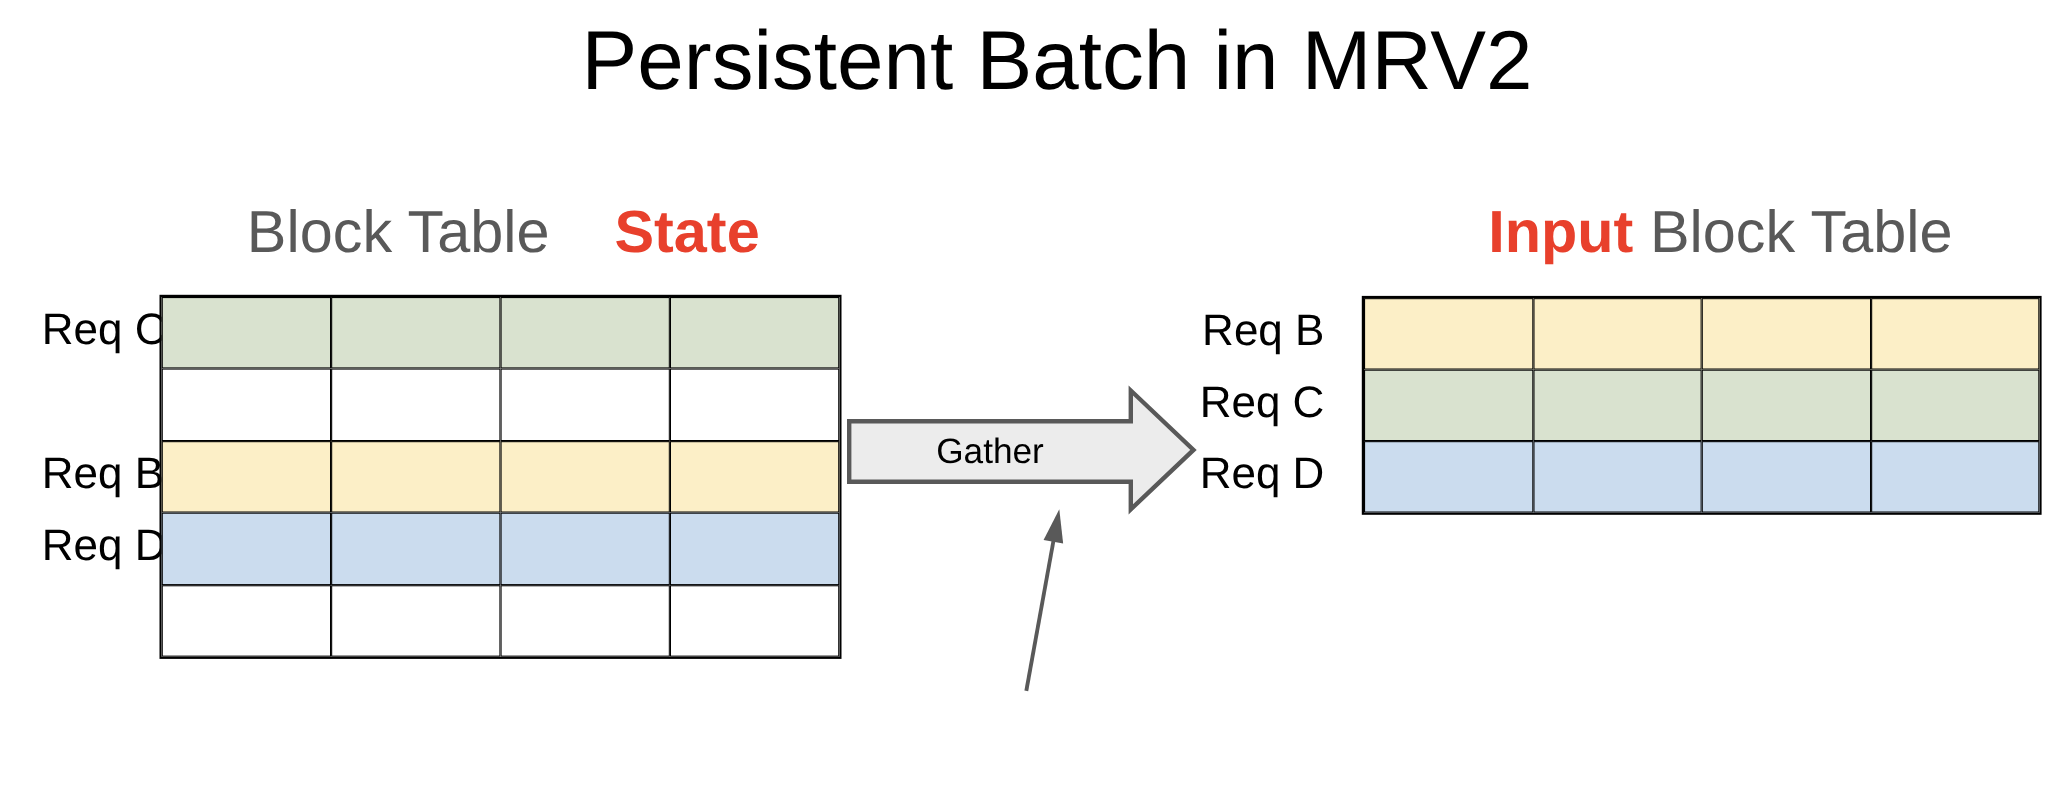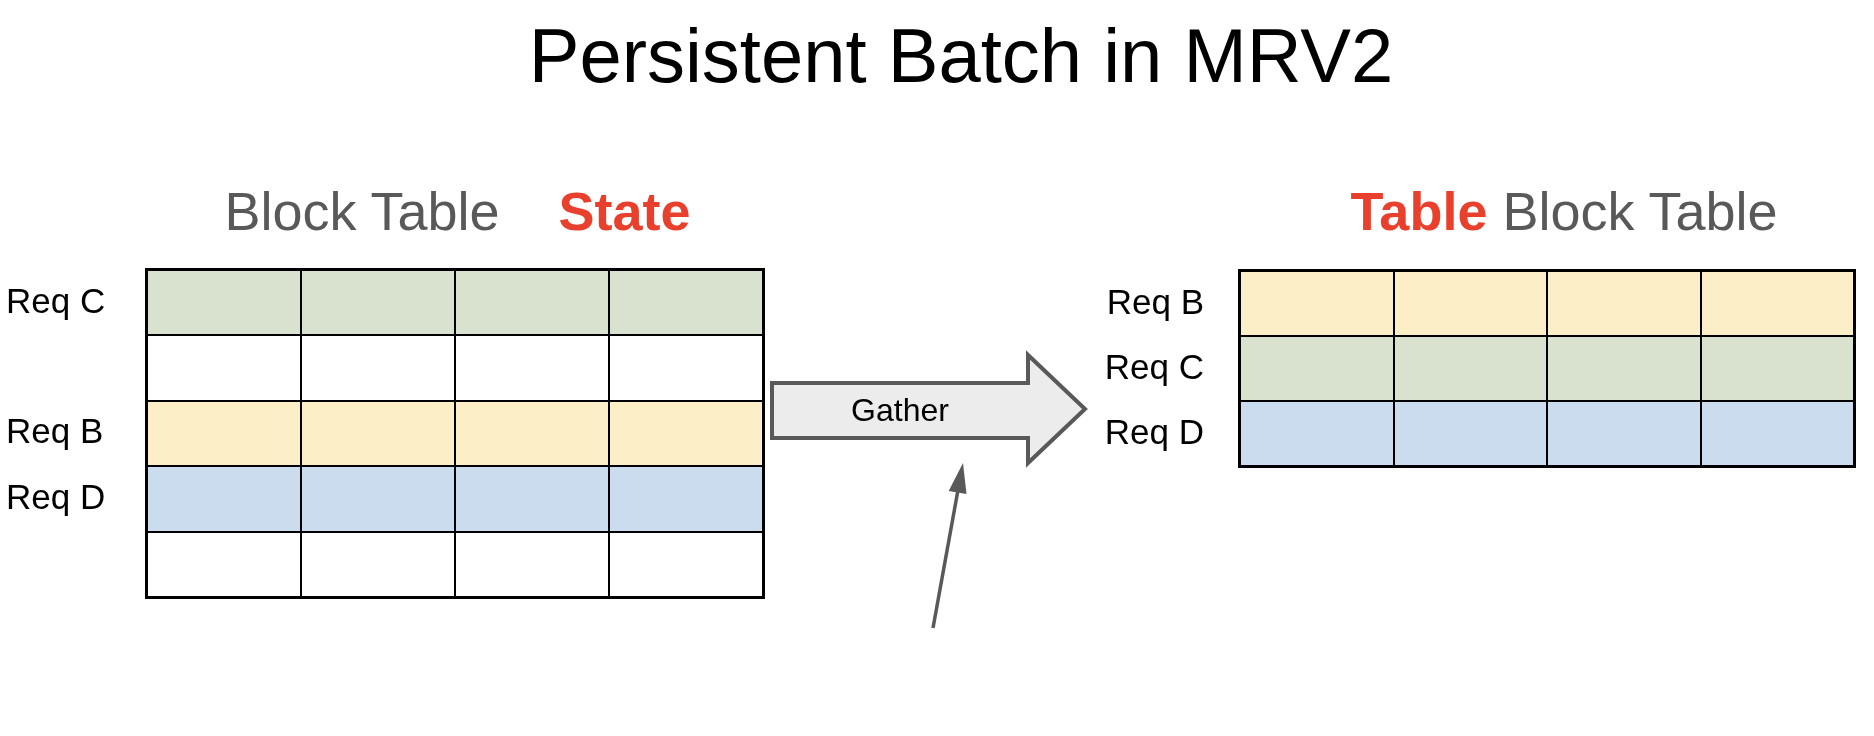--- a/index.html
+++ b/index.html
@@ -46,25 +46,26 @@
   .labels-col {
     display: flex;
     flex-direction: column;
     width: var(--labelw);
     flex: none;
   }
   .row-label {
     height: var(--rowh);
     display: flex;
     align-items: center;
-    font-size: 35px;
+    font-size: 40px;
     color: #000000;
     padding-left: 6px;
     box-sizing: border-box;
     white-space: nowrap;
+    margin-left: 32px;
   }
   .labels-right .row-label {
     justify-content: flex-end;
     padding-left: 0;
     padding-right: 34px;
   }
   .tgrid {
     display: grid;
     border: 2px solid var(--border, #000);
     flex: 1;
@@ -109,21 +110,21 @@
 
 <div id="stage">
 
   <div class="main-title">Persistent Batch in MRV2</div>
 
   <div class="table-heading" style="left:75px; width:765px;">
     <span>Block Table </span><span class="hl">State</span>
   </div>
 
   <div class="table-heading" style="left:1210px; width:664px;">
-    <span class="hl">Table</span><span> Block Table</span>
+    <span class="hl">Input</span><span> Block Table</span>
   </div>
 
   <div class="table-block" style="left:0px; top:268px; width:765px; --rowh:65.4px; --labelw:145px;">
       <div class="labels-col">
         <div class="row-label">Req C</div>
         <div class="row-label"></div>
         <div class="row-label">Req B</div>
         <div class="row-label">Req D</div>
         <div class="row-label"></div>
       </div>

